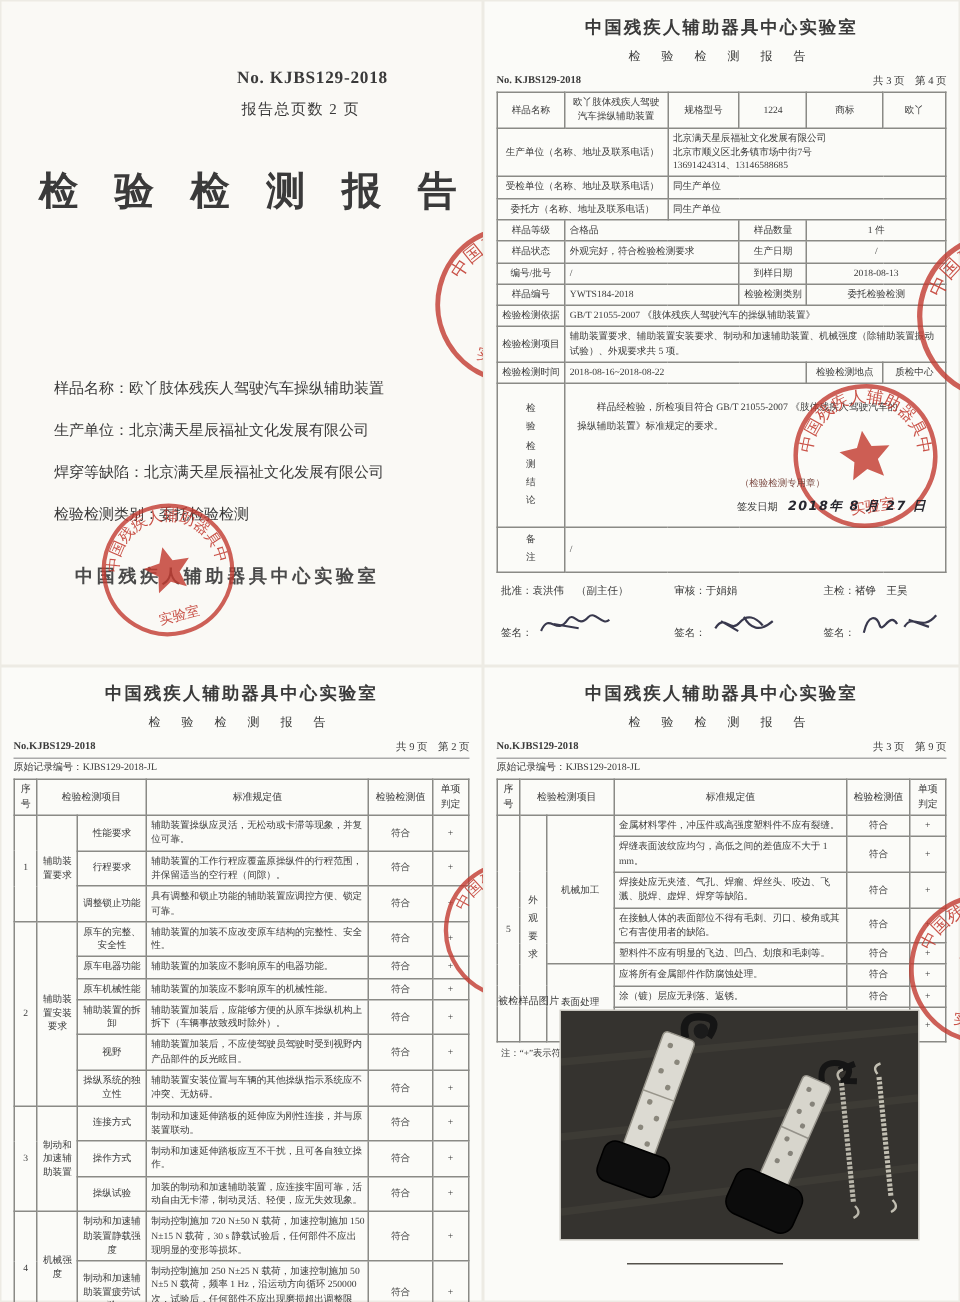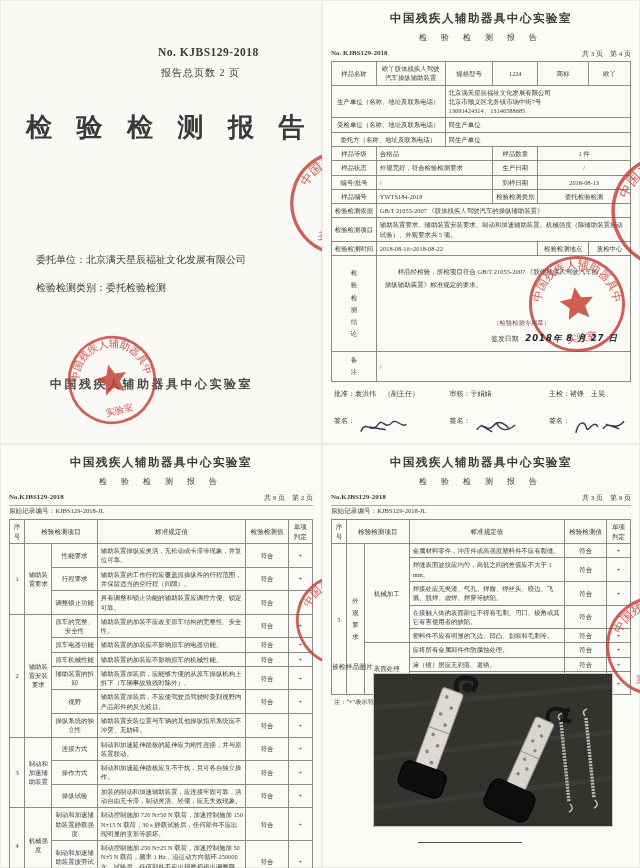--- a/index.html
+++ b/index.html
@@ -34,24 +34,24 @@
   td.std{text-align:left;padding-left:3px}
   td.vert{white-space:pre-line;line-height:1.9;letter-spacing:0;padding:2px 1px}
   .concell{position:relative;height:96px;vertical-align:top}
   .conc-text{text-align:left;text-indent:2em;padding:7px 8px 0 6px;width:92%;font-size:6.5px;line-height:2}
   .stamp-note{position:absolute;left:46%;top:62px;font-size:6.3px;color:#7c4a42}
   .sign-date{position:absolute;right:12px;top:76px;font-size:6.8px}
   .hand{font-family:"DejaVu Sans",sans-serif;font-style:italic;font-weight:bold;font-size:8.5px;color:#26262e;letter-spacing:1px}
 
   
   .appr{display:flex;justify-content:space-between;font-size:7px;padding:7px 12px 0 12px}
-  .acol{display:flex;flex-direction:column;gap:17px}
+  .acol{display:flex;flex-direction:column;gap:6px}
   .aline{white-space:nowrap}
   .atitle{margin-left:8px}
-  .sigline{display:flex;align-items:flex-start;gap:2px}
+  .sigline{display:flex;align-items:flex-end;gap:2px}
   .sigline svg{display:block}
 
   
   .stamp{position:absolute}
   .stamp svg{display:block;width:100%;height:100%}
 
   
   .photo-cap{position:absolute;left:10px;top:218px;font-size:6.8px}
   .photo-wrap{position:absolute;left:52px;top:230px;width:238px;height:152px;box-shadow:0 0 0 1px #c9c7c0}
   .endline{position:absolute;left:96px;top:398px;width:104px;border-top:1.5px solid #55524c}
@@ -61,21 +61,23 @@
 </head>
 <body>
 
 <div id="sheet">
 
   <div class="page" id="cover">
     <div class="c-no">No. KJBS129-2018</div>
     <div class="c-tp">报告总页数 2 页</div>
     <div class="c-title">检 验 检 测 报 告</div>
     <div class="c-fields">
-      <div><span>委托单位：</span><span>北京满天星辰福祉文化发展有限公司</span></div>
+      <div><span>样品名称：</span><span>欧丫肢体残疾人驾驶汽车操纵辅助装置</span></div>
+      <div><span>生产单位：</span><span>北京满天星辰福祉文化发展有限公司</span></div>
+      <div><span>焊穿等缺陷：</span><span>北京满天星辰福祉文化发展有限公司</span></div>
       <div><span>检验检测类别：</span><span>委托检验检测</span></div>
     </div>
     <div class="c-org">中国残疾人辅助器具中心实验室</div>
     <div class="stamp" style="left:66px;top:334px;width:92px;height:92px;transform:rotate(-14deg)">
         <svg viewBox="0 0 100 100">
           <circle cx="50" cy="50" r="46.5" fill="none" stroke="#c23a2f" stroke-width="3" opacity=".8"></circle>
           <path id="arc1" d="M50 50 m -36 0 a 36 36 0 1 1 72 0" fill="none"></path>
           <text font-size="11" fill="#c23a2f" opacity=".88"><textPath href="#arc1" startOffset="6%">中国残疾人辅助器具中心</textPath></text>
           <path d="M50 33 L54.9 43.9 L66.8 45.1 L57.9 53.1 L60.4 64.8 L50 58.7 L39.6 64.8 L42.1 53.1 L33.2 45.1 L45.1 43.9 Z" fill="#c23a2f" opacity=".82"></path>
           <text x="50" y="87" font-size="10" fill="#c23a2f" text-anchor="middle" opacity=".88">实验室</text>

